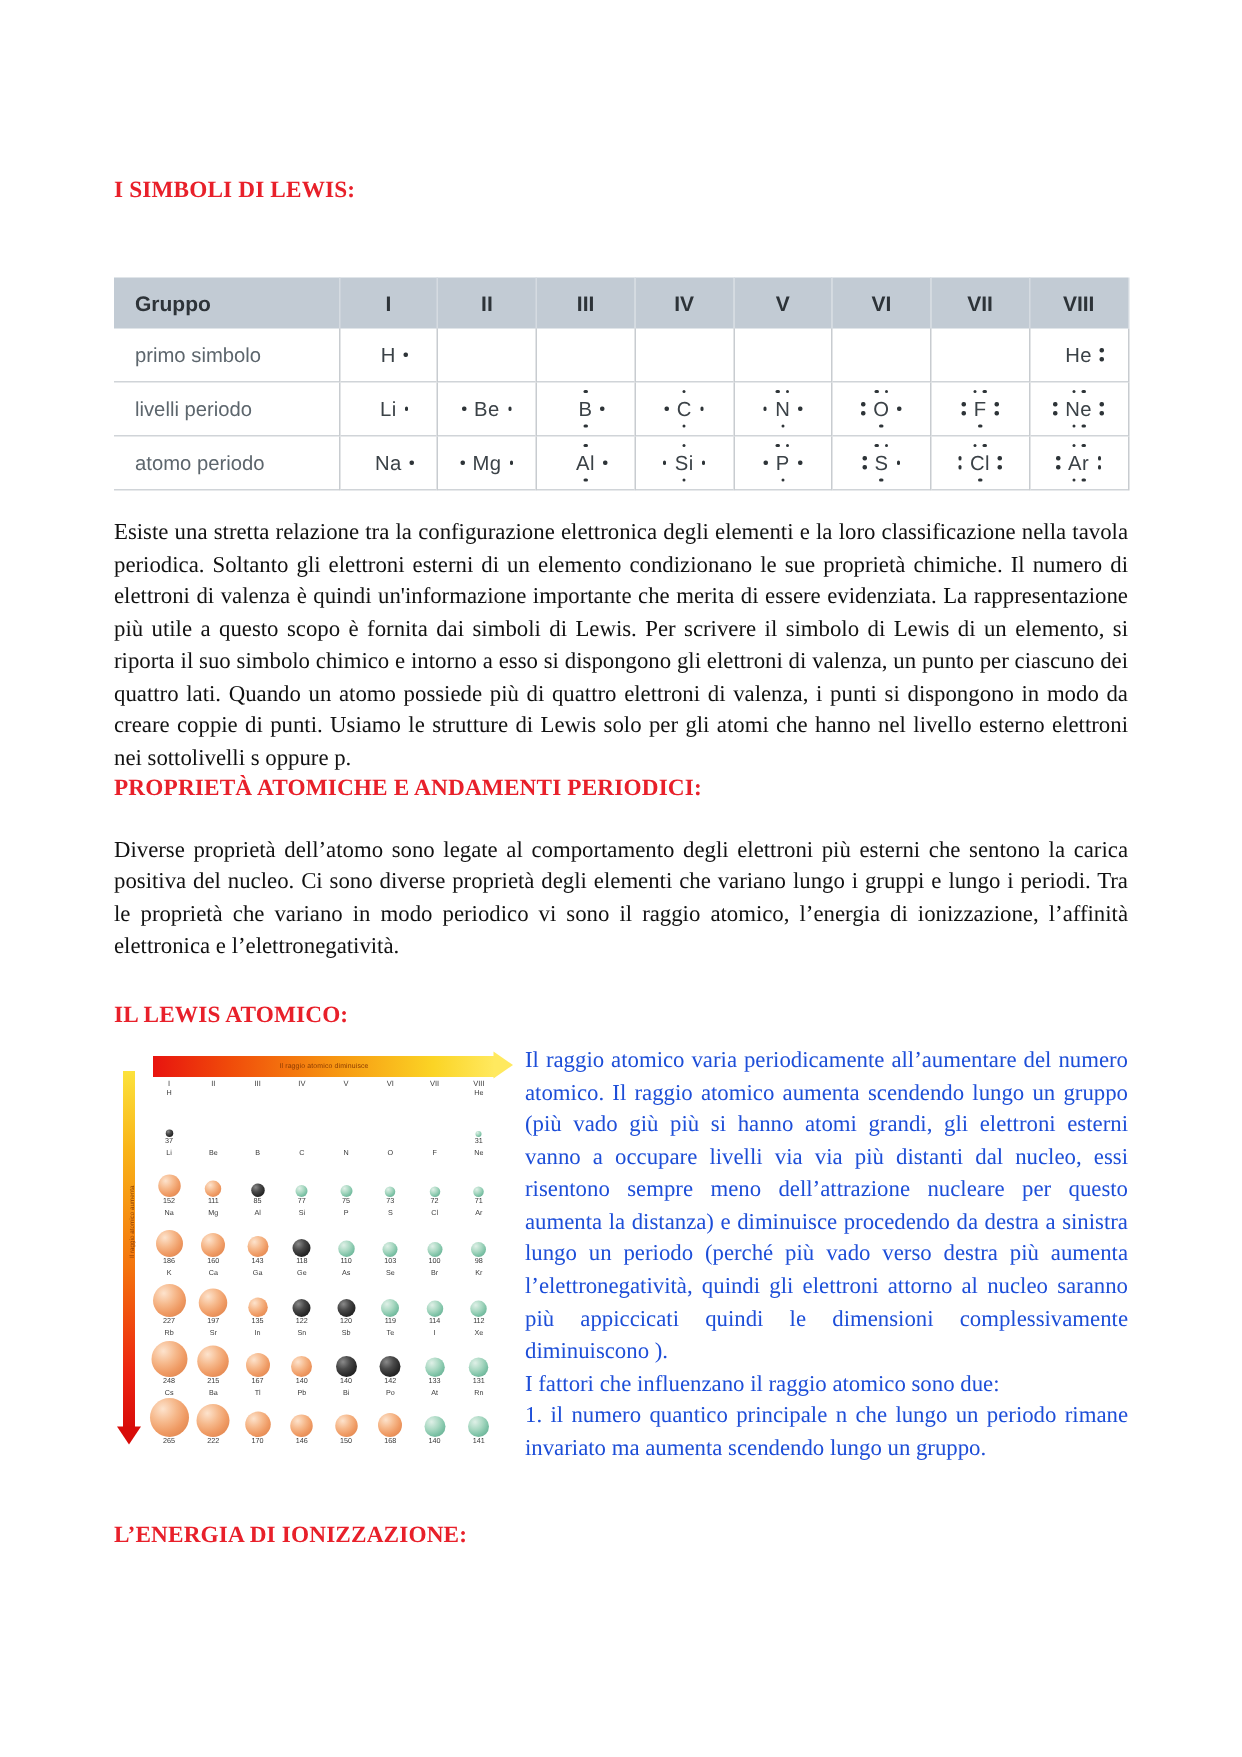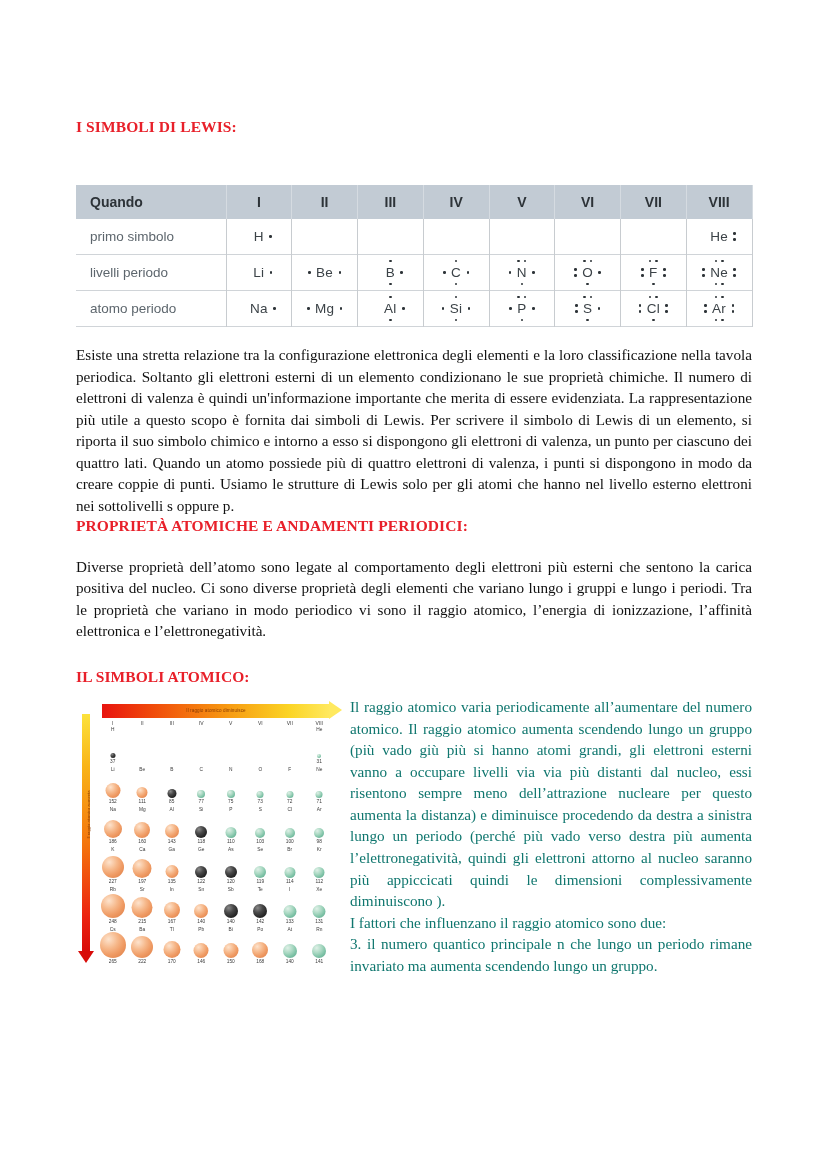--- a/index.html
+++ b/index.html
@@ -252,21 +252,21 @@
   }
   .orb-dark {
     background: radial-gradient(circle at 33% 28%, #8a8a8a 0%, #4a4a4a 35%, #2a2a2a 65%, #111 100%);
   }
 
   .radius-text {
     font-size: 15.2px;
     line-height: 1.42;
     text-align: justify;
     margin: 0;
-    color: #0f766e;
+    color: #1d4ed8;
   }
   .clearfix::after { content: ""; display: block; clear: both; }
 </style>
 </head>
 <body>
 
 <div class="page">
   <div class="content">
 
     <h2 class="section-title" style="margin-top:118px;">I SIMBOLI DI LEWIS:</h2>
@@ -279,21 +279,21 @@
             <col class="lewis-col">
             <col class="lewis-col">
             <col class="lewis-col">
           <col class="lewis-col">
             <col class="lewis-col">
             <col class="lewis-col">
             <col class="lewis-col">
         </colgroup>
         <thead>
           <tr>
-            <th class="group-head">Quando</th>
+            <th class="group-head">Gruppo</th>
             <th>I</th>
             <th>II</th>
             <th>III</th>
             <th>IV</th>
             <th>V</th>
             <th>VI</th>
             <th>VII</th>
             <th>VIII</th>
           </tr>
         </thead>
@@ -334,21 +334,21 @@
           </tbody>
       </table>
     </div>
 
     <p class="body-text" style="margin-top:17px;">Esiste una stretta relazione tra la configurazione elettronica degli elementi e la loro classificazione nella tavola periodica. Soltanto gli elettroni esterni di un elemento condizionano le sue proprietà chimiche. Il numero di elettroni di valenza è quindi un'informazione importante che merita di essere evidenziata. La rappresentazione più utile a questo scopo è fornita dai simboli di Lewis. Per scrivere il simbolo di Lewis di un elemento, si riporta il suo simbolo chimico e intorno a esso si dispongono gli elettroni di valenza, un punto per ciascuno dei quattro lati. Quando un atomo possiede più di quattro elettroni di valenza, i punti si dispongono in modo da creare coppie di punti. Usiamo le strutture di Lewis solo per gli atomi che hanno nel livello esterno elettroni nei sottolivelli s oppure p.</p>
 
     <h2 class="section-title" style="">PROPRIETÀ ATOMICHE E ANDAMENTI PERIODICI:</h2>
 
     <p class="body-text" style="margin-top:21px;">Diverse proprietà dell’atomo sono legate al comportamento degli elettroni più esterni che sentono la carica positiva del nucleo. Ci sono diverse proprietà degli elementi che variano lungo i gruppi e lungo i periodi. Tra le proprietà che variano in modo periodico vi sono il raggio atomico, l’energia di ionizzazione, l’affinità elettronica e l’elettronegatività.</p>
 
-    <h2 class="section-title" style="margin-top:26px;">IL SIMBOLI ATOMICO:</h2>
+    <h2 class="section-title" style="margin-top:26px;">IL LEWIS ATOMICO:</h2>
 
 
     <div class="radius-block clearfix" style="margin-top:10px;">
 
       <div class="fig">
         <div class="fig-banner">
           <span>Il raggio atomico diminuisce</span>
         </div>
         <div class="fig-vbar">
           <div class="fig-vlabel">Il raggio atomico aumenta</div>
@@ -700,18 +700,19 @@
                   </span>
                   <span class="val">141</span>
                 </div>
               </div>
             </div>
         </div>
       </div>
 
       <p class="radius-text">Il raggio atomico varia periodicamente all’aumentare del numero atomico. Il raggio atomico aumenta scendendo lungo un gruppo (più vado giù più si hanno atomi grandi, gli elettroni esterni vanno a occupare livelli via via più distanti dal nucleo, essi risentono sempre meno dell’attrazione nucleare per questo aumenta la distanza)  e diminuisce procedendo da destra a sinistra lungo un periodo (perché più vado verso destra più aumenta l’elettronegatività, quindi gli elettroni attorno al nucleo saranno più appiccicati quindi le dimensioni complessivamente diminuiscono ).</p>
       <p class="radius-text nojust">I fattori che influenzano il raggio atomico sono due:</p>
-      <p class="radius-text">3. il numero quantico principale n che lungo un periodo rimane invariato ma aumenta scendendo lungo un gruppo.</p>
+      <p class="radius-text">1. il numero quantico principale n che lungo un periodo rimane invariato ma aumenta scendendo lungo un gruppo.</p>
     </div>
 
+    <h2 class="section-title" style="margin-top:39px;">L’ENERGIA DI IONIZZAZIONE:</h2>
 
   </div>
 </div>
 
 </body></html>

